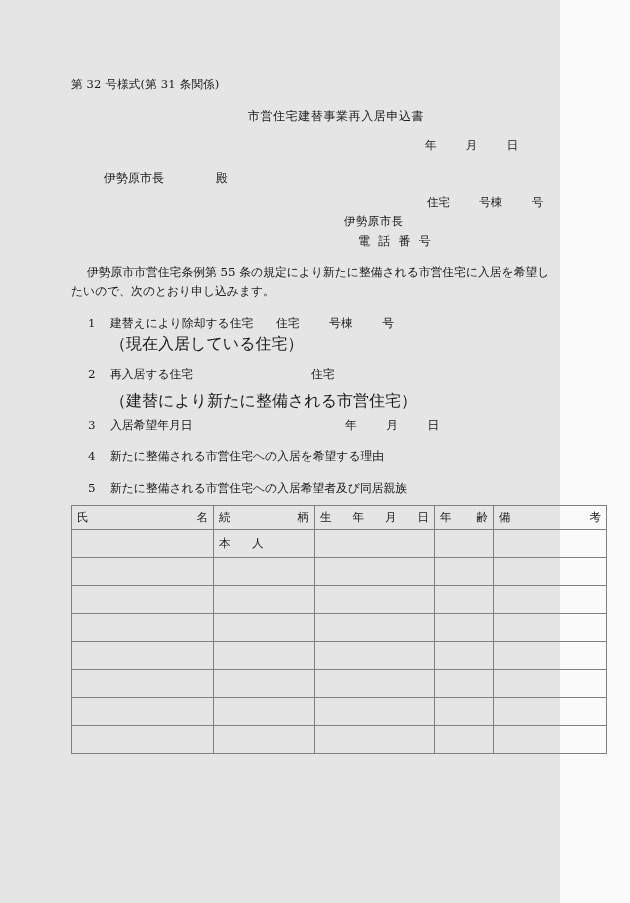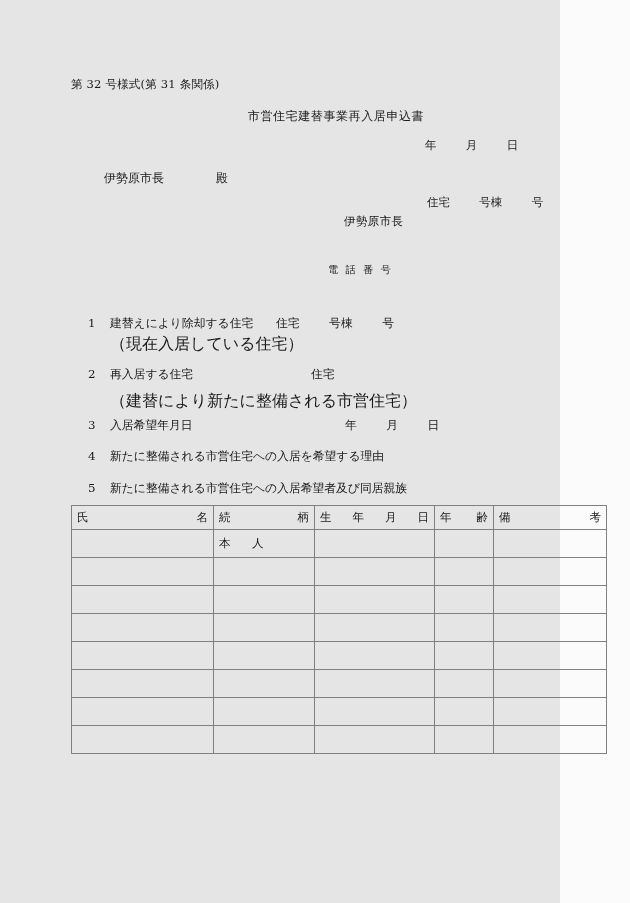--- a/index.html
+++ b/index.html
@@ -67,25 +67,24 @@
     white-space: nowrap;
   }
   #applicant-dwelling .gap-s { display: inline-block; width: 22px; }
   #applicant-name-label {
     left: 344px; top: 214px;
     font-size: 11.5px;
     white-space: nowrap;
     letter-spacing: 0.4px;
   }
   #applicant-phone-label {
-    left: 328px; top: 233px;
-    font-size: 10px;
+    left: 358px; top: 233px;
+    font-size: 12px;
     white-space: nowrap;
     letter-spacing: 2.2px;
-    margin-top: 30px;
   }
 
   
   #body-paragraph {
     left: 71px; top: 263px;
     width: 482px;
     font-size: 11.8px;
     line-height: 19px;
   }
   #body-paragraph .indent { display: inline-block; width: 16px; }
@@ -199,20 +198,23 @@
     <span class="gap-s"></span>
     <span>号棟</span>
     <span class="gap-s"></span>
     <span>号</span>
   </div>
 
   <div class="abs" id="applicant-name-label">伊勢原市長</div>
 
   <div class="abs" id="applicant-phone-label">電 話 番 号</div>
 
+  <div class="abs" id="body-paragraph">
+    <span class="indent"></span><span>伊勢原市市営住宅条例第 55 条の規定により新たに整備される市営住宅に入居を希望したいので、次のとおり申し込みます。</span>
+  </div>
 
   <div class="abs item-row" id="item-1">
     <span class="item-num">1</span>
     <span class="item-label">建替えにより除却する住宅</span>
   </div>
   <div class="abs item-sub" id="item-1-sub">（現在入居している住宅）</div>
   <div class="abs item-value" id="item-1-value">
     <span>住宅</span>
     <span class="gap-s"></span>
     <span>号棟</span>

